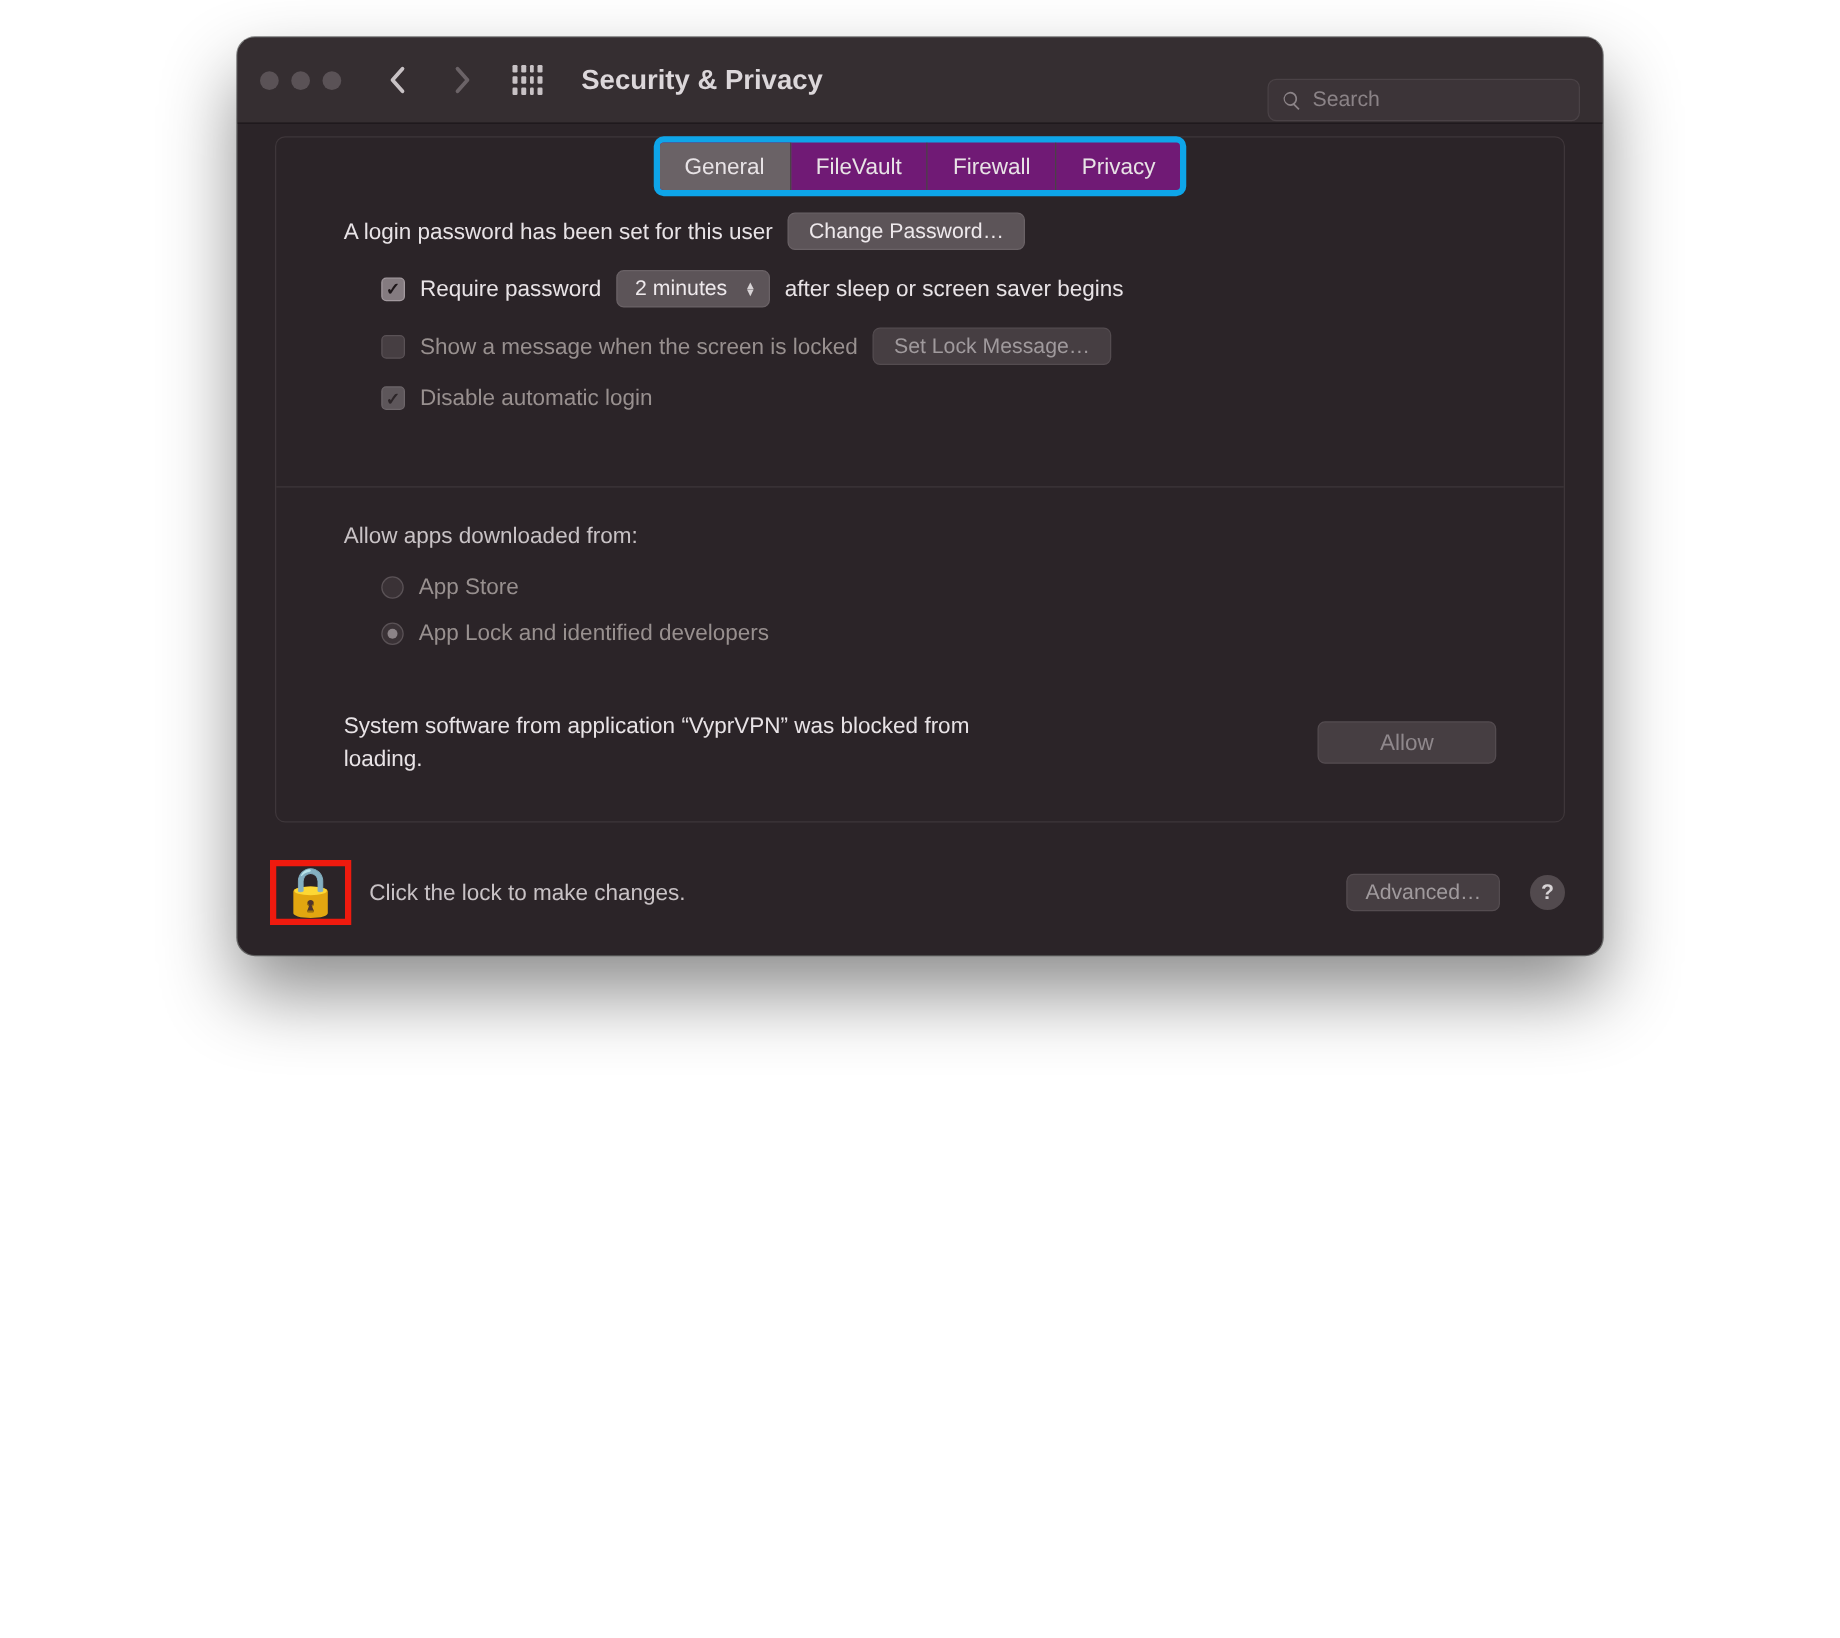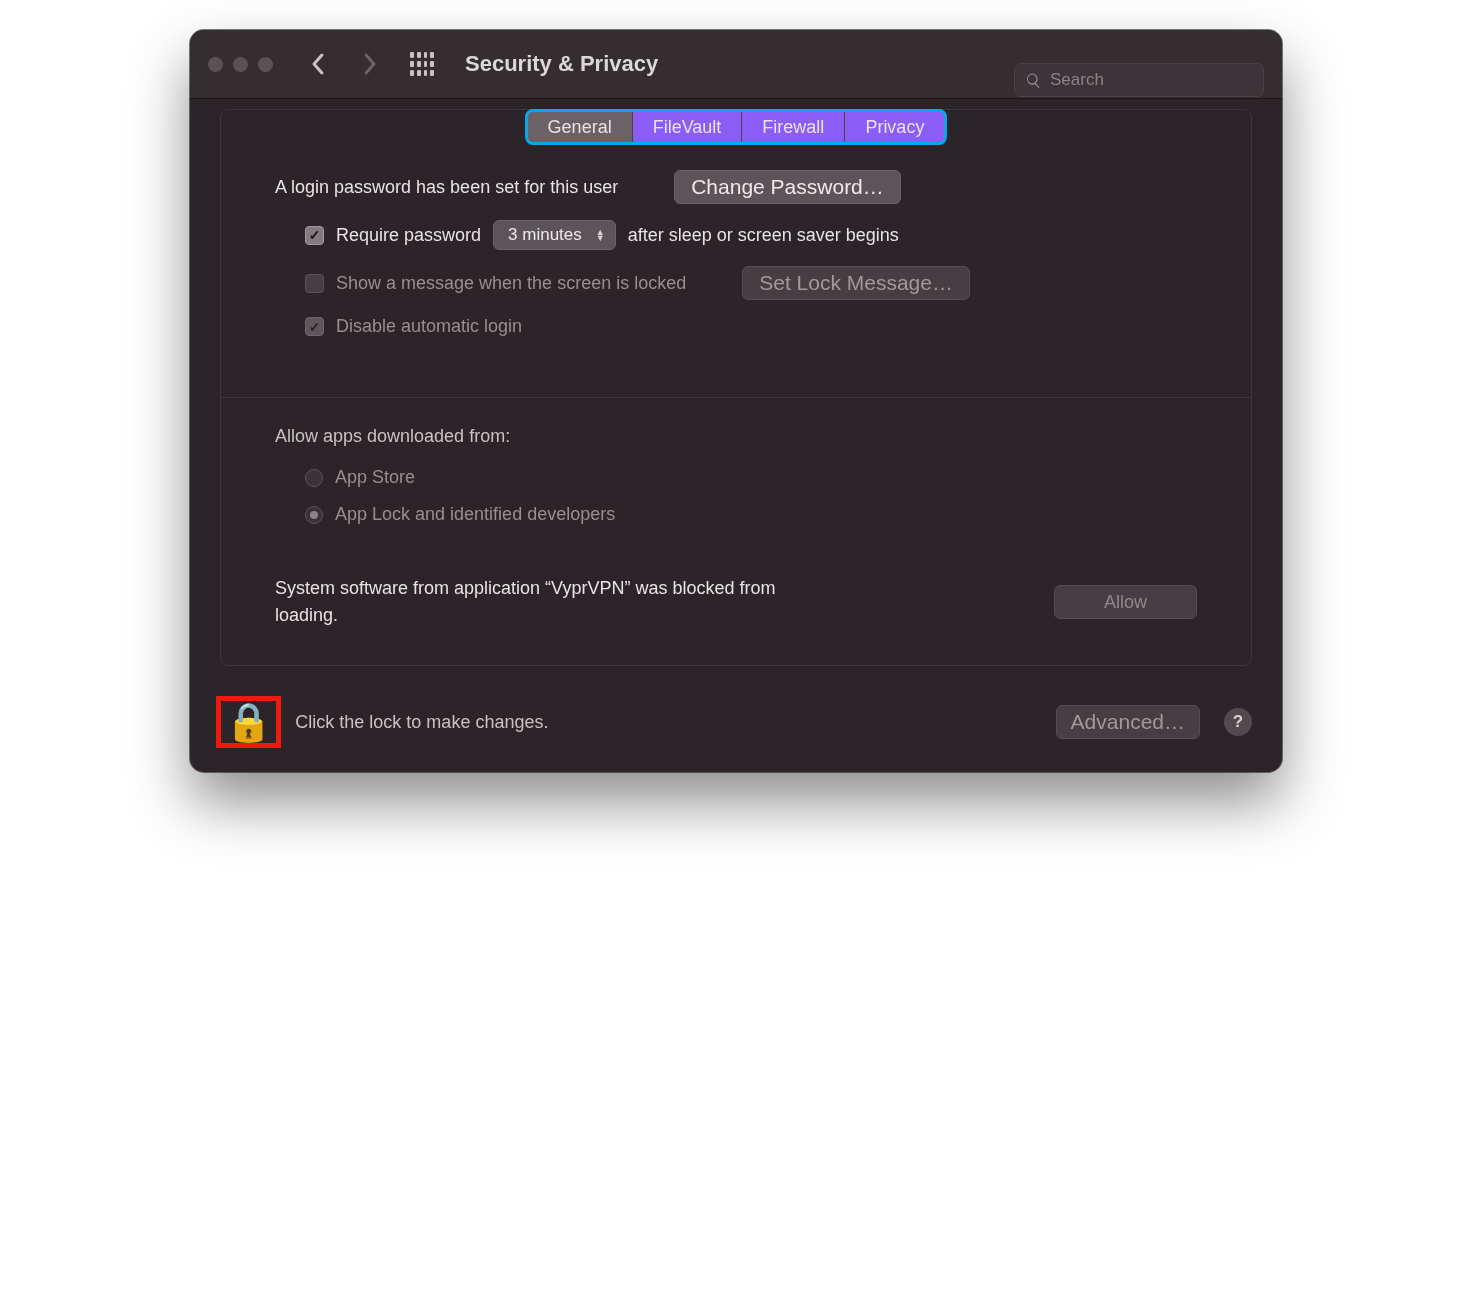--- a/index.html
+++ b/index.html
@@ -68,25 +68,25 @@
     margin-top: 32px;
   }
   .search svg { width:17px; height:17px; fill:#8b8387; }
   
   .content {
     padding: 28px 30px 18px 30px;
   }
   .tabs-wrap { display:flex; justify-content:center; }
   .tabs {
     display: inline-flex;
-    background: #8b5cf6;
-    border: 3px solid #0ea5e9;
+    background: #701a75;
+    border: 5px solid #0ea5e9;
     border-radius: 8px;
     overflow: hidden;
-    height: 36px;
+    height: 48px;
   }
   .tab {
     padding: 0 20px;
     display:flex; align-items:center;
     font-size: 18px;
     color: #e8e3e6;
     border-right: 1px solid #4a4246;
     white-space: nowrap;
   }
   .tab:last-child { border-right: none; }
@@ -100,25 +100,24 @@
     position: relative;
     margin-top: -18px;
     padding-top: 60px;
   }
   .row { display:flex; align-items:center; gap: 12px; font-size: 18px; color:#e8e3e6; margin-bottom: 16px; flex-wrap: wrap; }
   .row.sub { margin-left: 30px; color:#98908f; }
   .btn {
     background: #5c5458;
     border: 1px solid #6a6266;
     color: #eee9ec;
-    font-size: 21px;
+    font-size: 17px;
     padding: 4px 16px;
     border-radius: 6px;
     white-space: nowrap;
-    margin-left: 44px;
   }
   .btn.dim { background:#463e42; color:#a09a9d; border-color:#544c50; }
   .chk {
     width: 19px; height: 19px; border-radius: 4px;
     background: #463e42; border:1px solid #5a5256;
     display:inline-flex; align-items:center; justify-content:center;
     flex-shrink: 0;
   }
   .chk.on { background:#847b80; border-color:#a39a9f; }
   .chk.on::after { content:"✓"; color:#1c1518; font-size:14px; font-weight:700; }
@@ -231,21 +230,21 @@
 
       <div class="row">
         <span>A login password has been set for this user</span>
         <button class="btn">Change Password…</button>
       </div>
 
       <div class="row sub" style="color:#e8e3e6;">
         <span class="chk on"></span>
         <span>Require password</span>
         <span class="select">
-          <span>3 minutes</span>
+          <span>2 minutes</span>
           <span class="arrows">
               <span>▲</span>
               <span>▼</span>
             </span>
         </span>
         <span>after sleep or screen saver begins</span>
       </div>
 
       <div class="row sub">
         <span class="chk"></span>

